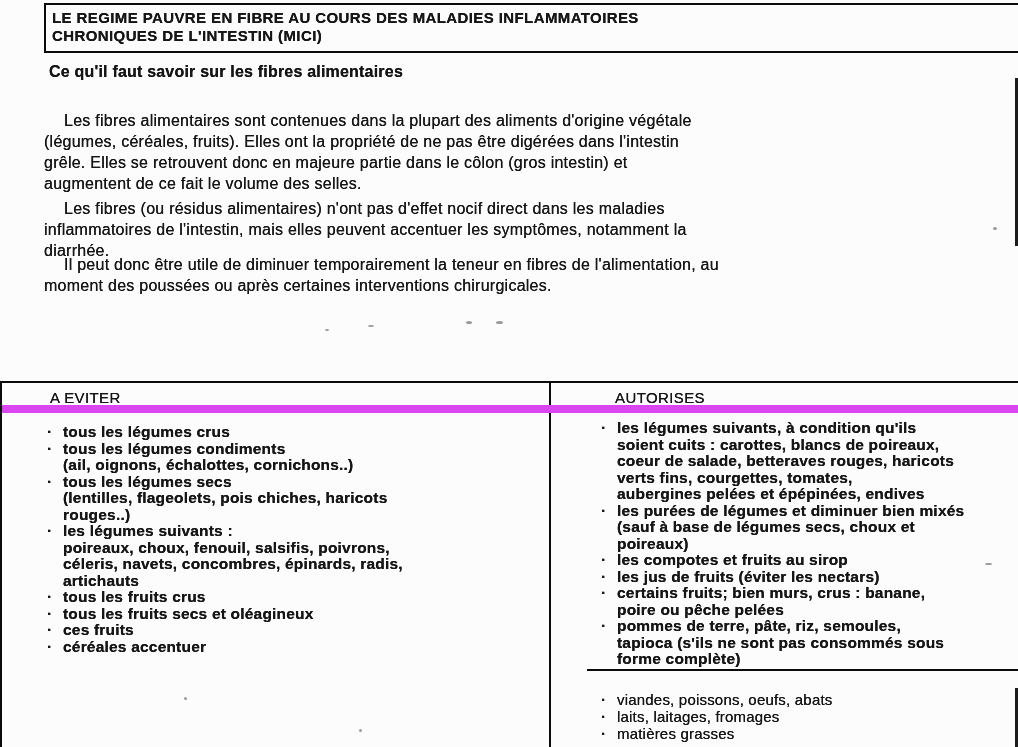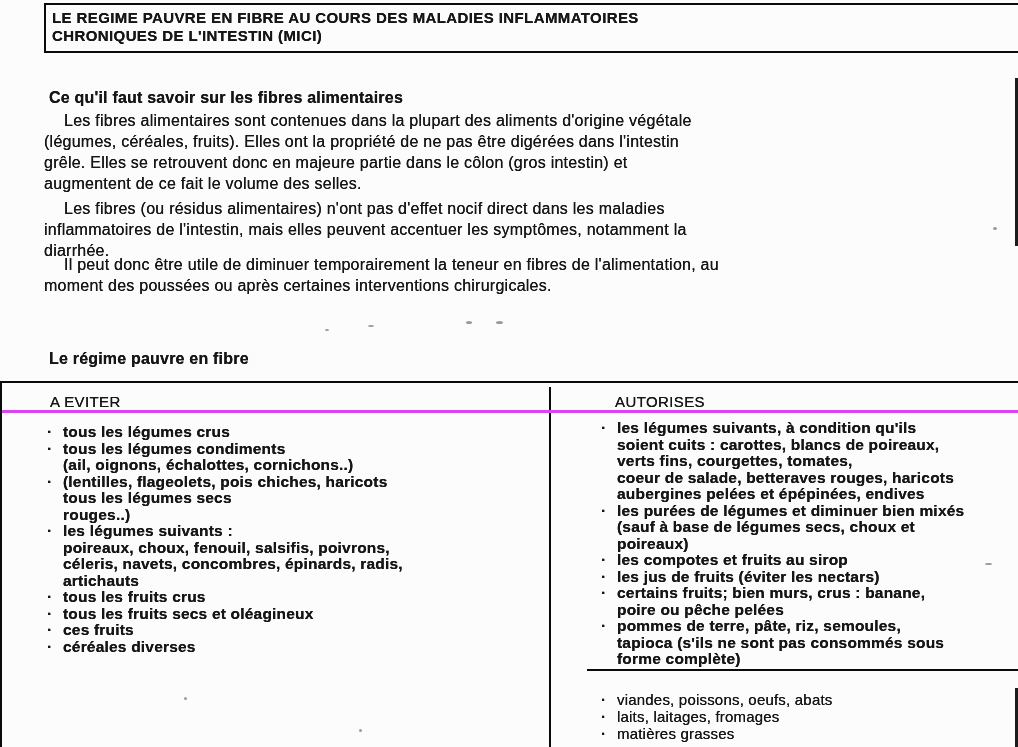--- a/index.html
+++ b/index.html
@@ -23,37 +23,37 @@
   .title-line{
     font-size:15px;font-weight:bold;line-height:17.5px;letter-spacing:0.4px;
     white-space:nowrap;
   }
 
   
   .heading{
     position:absolute;left:13px;font-size:16px;font-weight:bold;
     letter-spacing:0.2px;white-space:nowrap;
   }
-  .h-fibres{top:89px;}
+  .h-fibres{top:63px;}
   .h-regime{top:350px;}
 
   
   .para{position:absolute;left:8px;width:990px;font-size:16px;line-height:21px;letter-spacing:0.25px;}
   .para .pline{white-space:nowrap;}
   .para .pline:first-child{text-indent:20px;}
   .p1{top:110px;}
   .p2{top:198px;}
   .p3{top:254px;}
 
   
   .diet-table{
     position:absolute;left:0;top:381px;width:1018px;height:366px;box-sizing:border-box;
     border-top:2px solid #0a0a0a;border-left:2px solid #0a0a0a;
   }
-  .header-row{display:flex;height:30px;box-sizing:border-box;border-bottom:3px solid #d946ef;align-items:flex-end;}
+  .header-row{display:flex;height:30px;box-sizing:border-box;border-bottom:8px solid #d946ef;}
   .th{font-size:15px;font-weight:normal;letter-spacing:0.4px;padding-top:6px;box-sizing:border-box;white-space:nowrap;}
   .th-left{width:513px;border-right:2px solid #0a0a0a;padding-left:12px;}
   .th-right{flex:1;padding-left:28px;}
   .body-row{display:flex;height:334px;}
   .td{box-sizing:border-box;overflow:hidden;}
   .td-left{
     width:513px;border-right:2px solid #0a0a0a;
     padding:11px 4px 0 9px;
   }
   .td-right-wrap{flex:1;display:flex;flex-direction:column;}
@@ -96,21 +96,20 @@
   <div class="para p2 ink">
       <div class="pline">Les fibres (ou résidus alimentaires) n'ont pas d'effet nocif direct dans les maladies</div>
       <div class="pline">inflammatoires de l'intestin, mais elles peuvent accentuer les symptômes, notamment la</div>
       <div class="pline">diarrhée.</div>
     </div>
   <div class="para p3 ink">
       <div class="pline">Il peut donc être utile de diminuer temporairement la teneur en fibres de l'alimentation, au</div>
       <div class="pline">moment des poussées ou après certaines interventions chirurgicales.</div>
     </div>
 
-  <div class="heading h-regime ink">Le régime pauvre en fibre</div>
 
   <div class="diet-table">
     <div class="header-row">
       <div class="th th-left ink">A EVITER</div>
       <div class="th th-right ink">AUTORISES</div>
     </div>
     <div class="body-row">
       <div class="td td-left ink">
           <div class="cell-item">
             <span class="bullet">·</span>
@@ -121,22 +120,22 @@
           <div class="cell-item">
             <span class="bullet">·</span>
             <div class="item-lines">
               <div class="item-line">tous les légumes condiments</div>
               <div class="item-line">(ail, oignons, échalottes, cornichons..)</div>
             </div>
           </div>
           <div class="cell-item">
             <span class="bullet">·</span>
             <div class="item-lines">
+              <div class="item-line">tous les légumes secs</div>
               <div class="item-line">(lentilles, flageolets, pois chiches, haricots</div>
-              <div class="item-line">tous les légumes secs</div>
               <div class="item-line">rouges..)</div>
             </div>
           </div>
           <div class="cell-item">
             <span class="bullet">·</span>
             <div class="item-lines">
               <div class="item-line">les légumes suivants :</div>
               <div class="item-line">poireaux, choux, fenouil, salsifis, poivrons,</div>
               <div class="item-line">céleris, navets, concombres, épinards, radis,</div>
               <div class="item-line">artichauts</div>
@@ -156,33 +155,33 @@
           </div>
           <div class="cell-item">
             <span class="bullet">·</span>
             <div class="item-lines">
               <div class="item-line">ces fruits</div>
             </div>
           </div>
           <div class="cell-item">
             <span class="bullet">·</span>
             <div class="item-lines">
-              <div class="item-line">céréales diverses</div>
+              <div class="item-line">céréales accentuer</div>
             </div>
           </div>
         </div>
       <div class="td-right-wrap">
         <div class="td td-r1 ink">
             <div class="cell-item">
               <span class="bullet">·</span>
               <div class="item-lines">
                 <div class="item-line">les légumes suivants, à condition qu'ils</div>
                 <div class="item-line">soient cuits : carottes, blancs de poireaux,</div>
+                <div class="item-line">coeur de salade, betteraves rouges, haricots</div>
                 <div class="item-line">verts fins, courgettes, tomates,</div>
-                <div class="item-line">coeur de salade, betteraves rouges, haricots</div>
                 <div class="item-line">aubergines pelées et épépinées, endives</div>
               </div>
             </div>
             <div class="cell-item">
               <span class="bullet">·</span>
               <div class="item-lines">
                 <div class="item-line">les purées de légumes et diminuer bien mixés</div>
                 <div class="item-line">(sauf à base de légumes secs, choux et</div>
                 <div class="item-line">poireaux)</div>
               </div>

